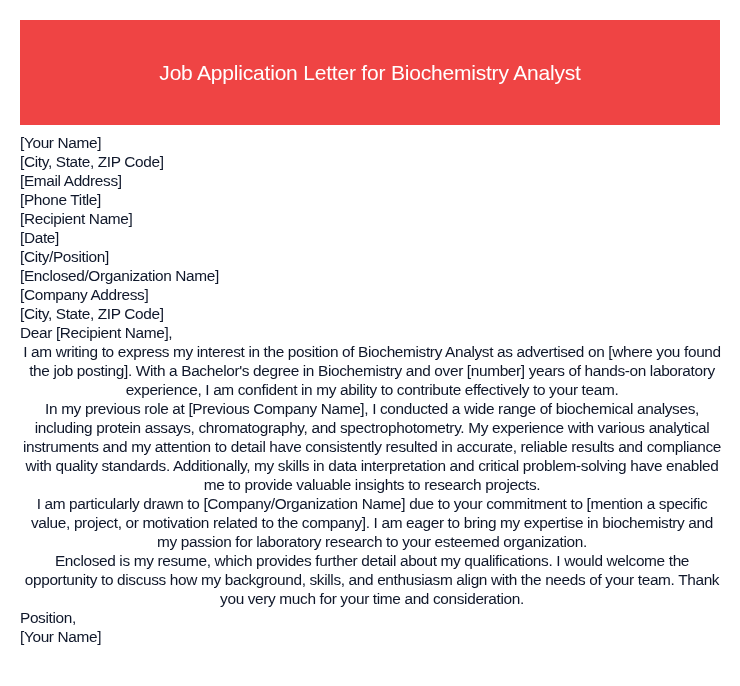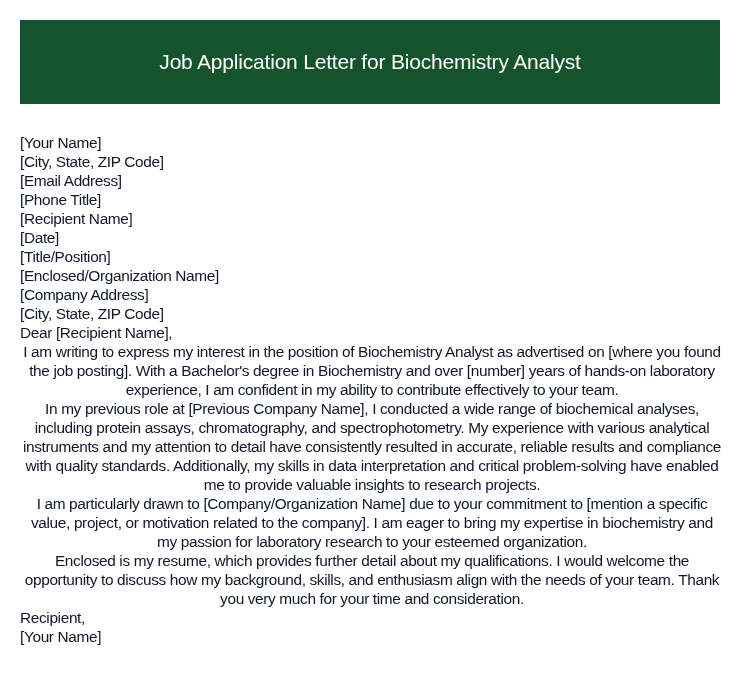--- a/index.html
+++ b/index.html
@@ -12,22 +12,22 @@
       height: 686px;
       position: relative;
       overflow: hidden;
       font-family: "Liberation Sans", sans-serif;
     }
     .header {
       position: absolute;
       left: 20px;
       top: 20px;
       width: 700px;
-      height: 84px;
-      background: #14532d;
+      height: 105px;
+      background: #ef4444;
       display: flex;
       align-items: center;
       justify-content: center;
     }
     .header h1 {
       margin: 0;
       color: #ffffff;
       font-weight: normal;
       font-size: 21px;
       letter-spacing: -0.2px;
@@ -54,24 +54,24 @@
   <h1>Job Application Letter for Biochemistry Analyst</h1>
 </div>
 
 <div class="letter">
   <span class="line">[Your Name]</span>
   <span class="line">[City, State, ZIP Code]</span>
   <span class="line">[Email Address]</span>
   <span class="line">[Phone Title]</span>
   <span class="line">[Recipient Name]</span>
   <span class="line">[Date]</span>
-  <span class="line">[Title/Position]</span>
+  <span class="line">[City/Position]</span>
   <span class="line">[Enclosed/Organization Name]</span>
   <span class="line">[Company Address]</span>
   <span class="line">[City, State, ZIP Code]</span>
   <span class="line">Dear [Recipient Name],</span>
   <span class="para">I am writing to express my interest in the position of Biochemistry Analyst as advertised on [where you found the job posting]. With a Bachelor's degree in Biochemistry and over [number] years of hands-on laboratory experience, I am confident in my ability to contribute effectively to your team.</span>
   <span class="para">In my previous role at [Previous Company Name], I conducted a wide range of biochemical analyses, including protein assays, chromatography, and spectrophotometry. My experience with various analytical instruments and my attention to detail have consistently resulted in accurate, reliable results and compliance with quality standards. Additionally, my skills in data interpretation and critical problem-solving have enabled me to provide valuable insights to research projects.</span>
   <span class="para">I am particularly drawn to [Company/Organization Name] due to your commitment to [mention a specific value, project, or motivation related to the company]. I am eager to bring my expertise in biochemistry and my passion for laboratory research to your esteemed organization.</span>
   <span class="para">Enclosed is my resume, which provides further detail about my qualifications. I would welcome the opportunity to discuss how my background, skills, and enthusiasm align with the needs of your team. Thank you very much for your time and consideration.</span>
-  <span class="line">Recipient,</span>
+  <span class="line">Position,</span>
   <span class="line">[Your Name]</span>
 </div>
 
 </body></html>

